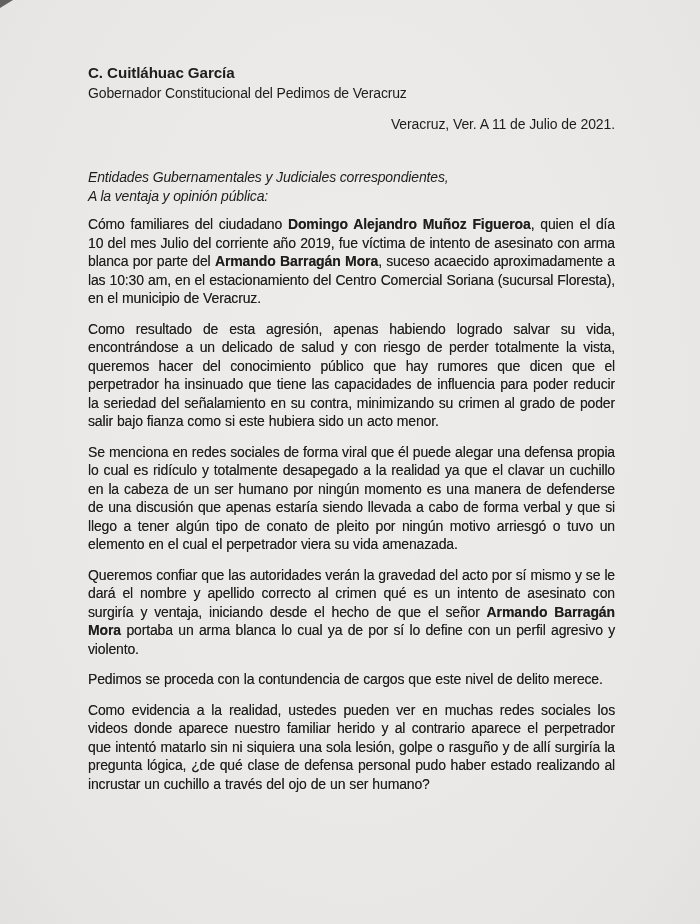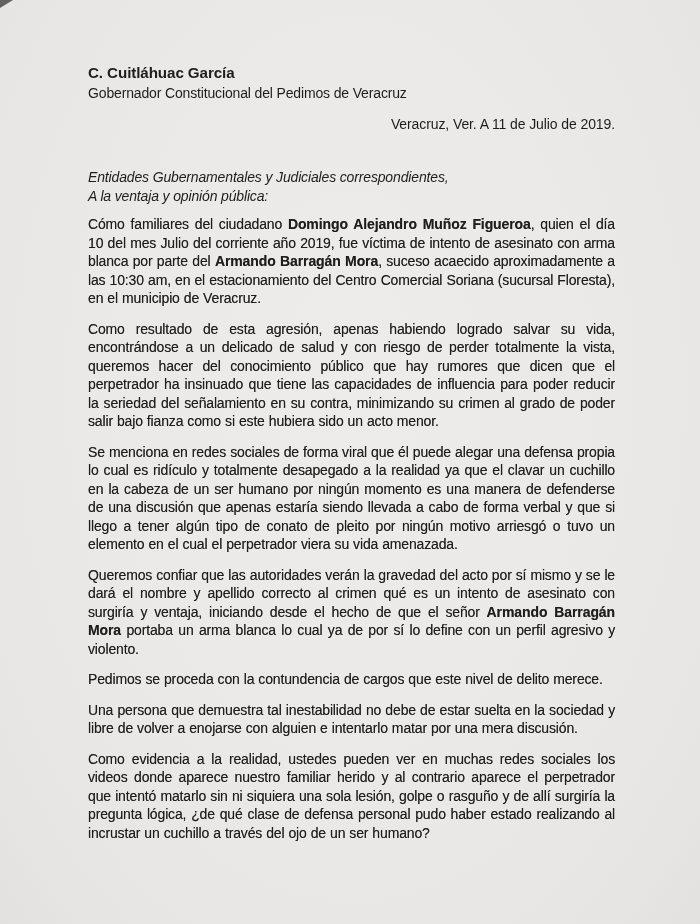--- a/index.html
+++ b/index.html
@@ -75,38 +75,37 @@
 
 <div class="scan-smudge"></div>
 
 <div class="sheet">
 
   <div class="letter-head">
     <div class="recipient-name">C. Cuitláhuac García</div>
     <div class="recipient-title">Gobernador Constitucional del Pedimos de Veracruz</div>
   </div>
 
-  <div class="dateline">Veracruz, Ver. A 11 de Julio de 2019.</div>
+  <div class="dateline">Veracruz, Ver. A 11 de Julio de 2021.</div>
 
   <div class="salutation">
     <div>Entidades Gubernamentales y Judiciales correspondientes,</div>
     <div>A la ventaja y opinión pública:</div>
   </div>
 
   <div class="body-text">
 
     <p class="para"><span>Cómo familiares del ciudadano </span><b>Domingo Alejandro Muñoz Figueroa</b><span>, quien el día 10 del mes Julio del corriente año 2019, fue víctima de intento de asesinato con arma blanca por parte del </span><b>Armando Barragán Mora</b><span>, suceso acaecido aproximadamente a las 10:30 am, en el estacionamiento del Centro Comercial Soriana (sucursal Floresta), en el municipio de Veracruz.</span></p>
 
     <p class="para"><span>Como resultado de esta agresión, apenas habiendo logrado salvar su vida, encontrándose a un delicado de salud y con riesgo de perder totalmente la vista, queremos hacer del conocimiento público que hay rumores que dicen que el perpetrador ha insinuado que tiene las capacidades de influencia para poder reducir la seriedad del señalamiento en su contra, minimizando su crimen al grado de poder salir bajo fianza como si este hubiera sido un acto menor.</span></p>
 
     <p class="para"><span>Se menciona  en redes sociales de forma viral que él puede alegar una defensa propia lo cual es ridículo y totalmente desapegado a la realidad ya que el clavar un cuchillo en la cabeza de un ser humano por ningún momento es una manera de defenderse de una discusión que apenas estaría siendo llevada a cabo de forma verbal y que si llego a tener algún tipo de conato de pleito por ningún motivo arriesgó o tuvo un elemento en el cual el perpetrador viera su vida amenazada.</span></p>
 
     <p class="para"><span>Queremos confiar que las autoridades verán la gravedad del acto por sí mismo y se le dará el nombre y apellido correcto al crimen qué es un intento de asesinato con surgiría y ventaja, iniciando desde el hecho de que el señor </span><b>Armando Barragán Mora</b><span> portaba un arma blanca lo cual ya de por sí lo define con un perfil agresivo y violento.</span></p>
 
     <p class="para"><span>Pedimos se proceda con la contundencia de cargos que este nivel de delito merece.</span></p>
 
-    <p class="para"><span>Una persona que demuestra tal inestabilidad no debe de estar suelta en la sociedad y libre de volver a enojarse con alguien e intentarlo matar por una mera discusión.</span></p>
 
     <p class="para"><span>Como evidencia a la realidad, ustedes pueden ver en muchas redes sociales los videos donde aparece nuestro familiar herido y al contrario aparece el perpetrador que intentó matarlo sin ni siquiera una sola lesión, golpe o rasguño y de allí surgiría la pregunta lógica, ¿de qué clase de defensa personal pudo haber estado realizando al incrustar un cuchillo a través del ojo de un ser humano?</span></p>
 
   </div>
 
 </div>
 
 </body></html>

